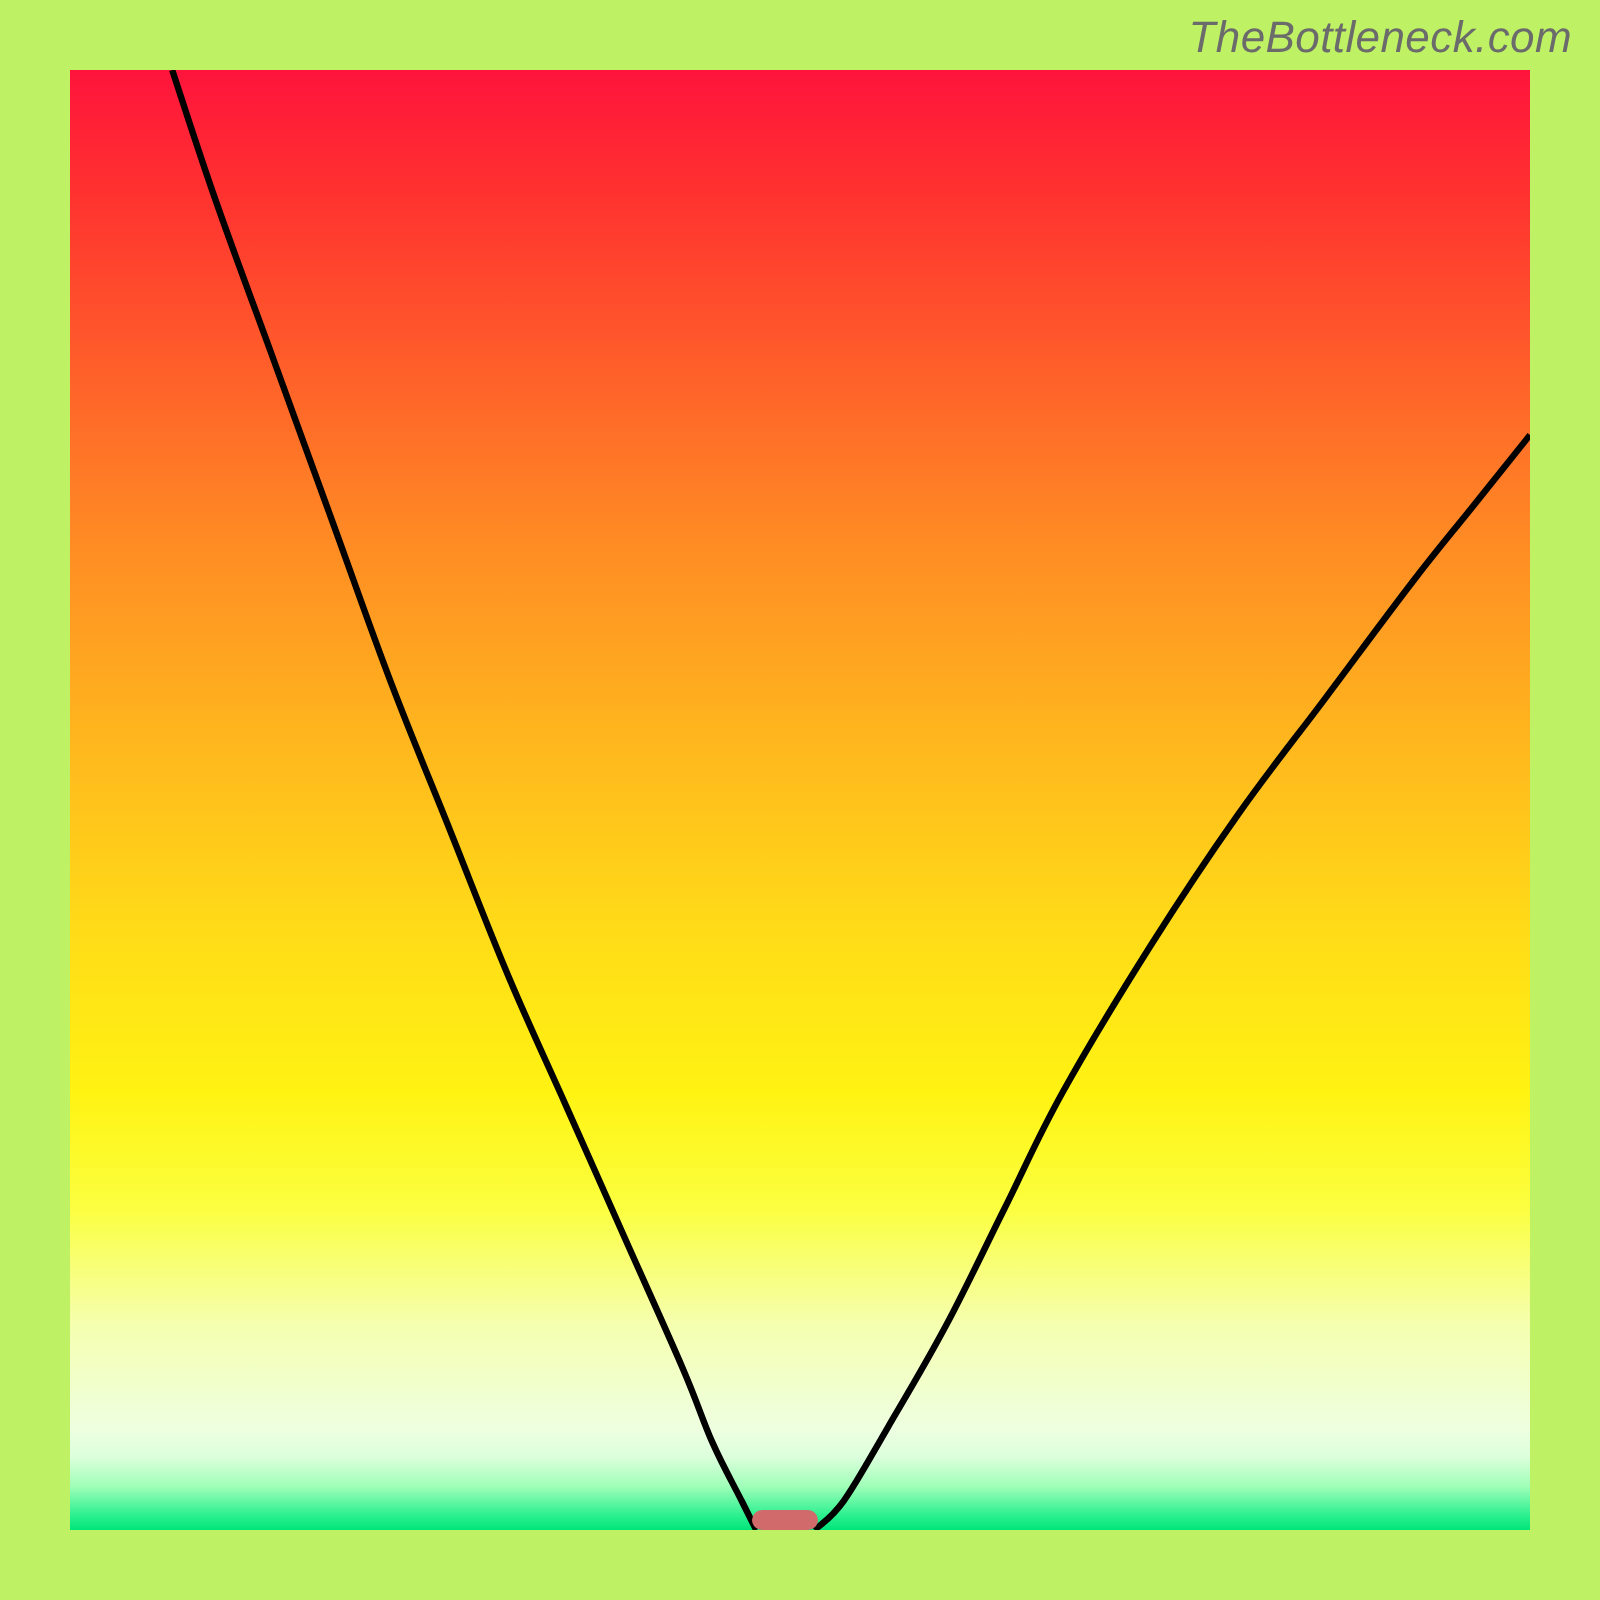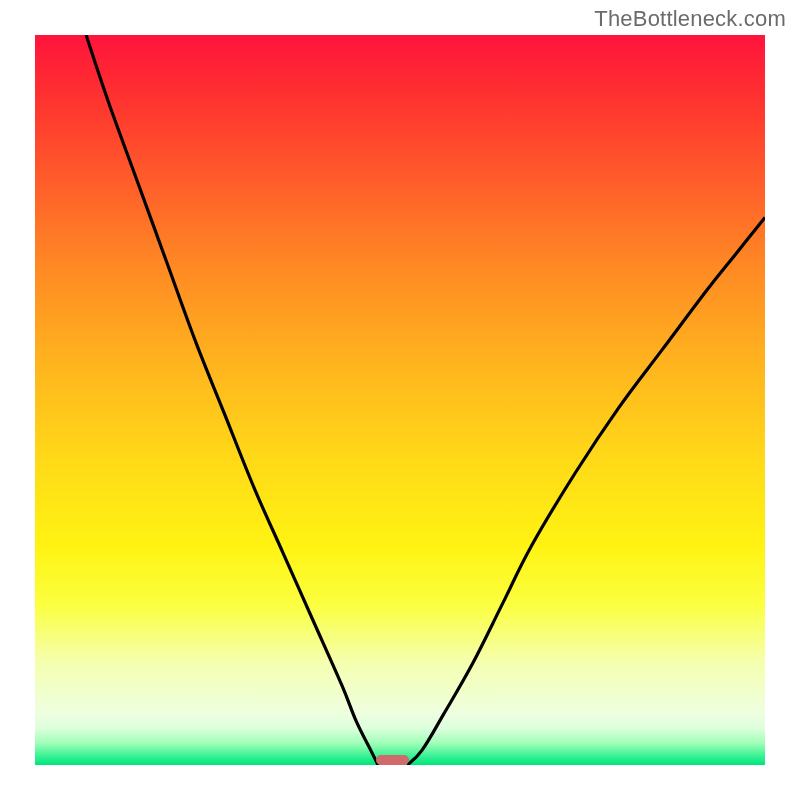--- a/index.html
+++ b/index.html
@@ -9,21 +9,22 @@
     height: 800px;
     background: #000;
     overflow: hidden;
   }
   .frame {
     position: absolute;
     left: 0;
     top: 0;
     width: 800px;
     height: 800px;
-    background: #ffffff;
+    background: #bef264;
+    font-style: italic;
   }
   .plot {
     position: absolute;
     left: 35px;
     top: 35px;
     width: 730px;
     height: 730px;
     overflow: hidden;
   }
   .gradient {

